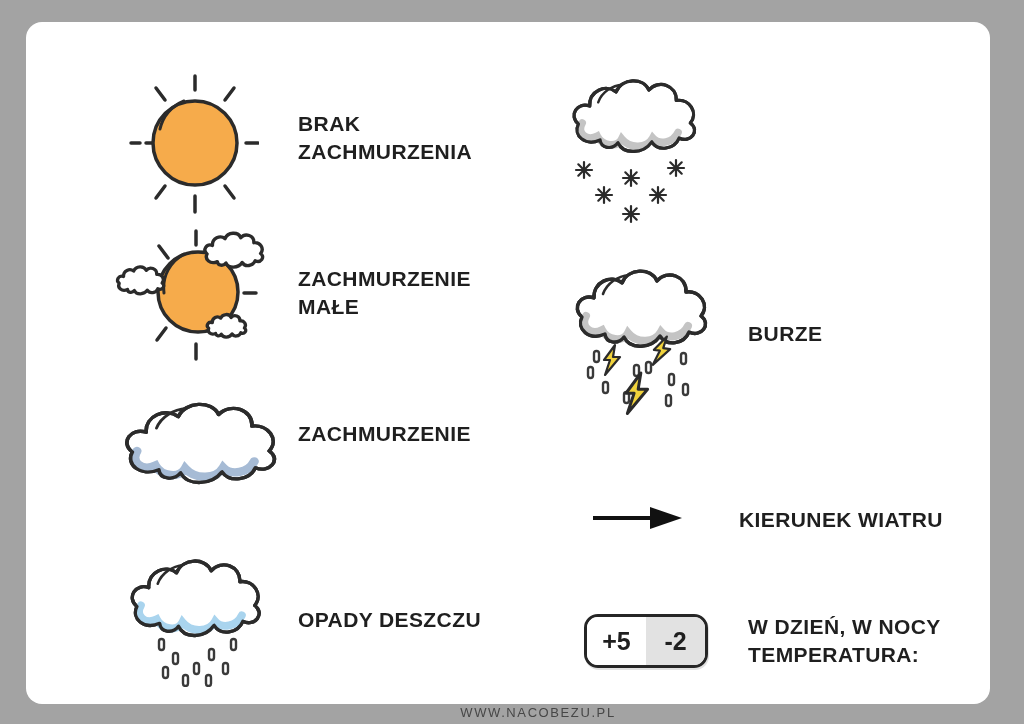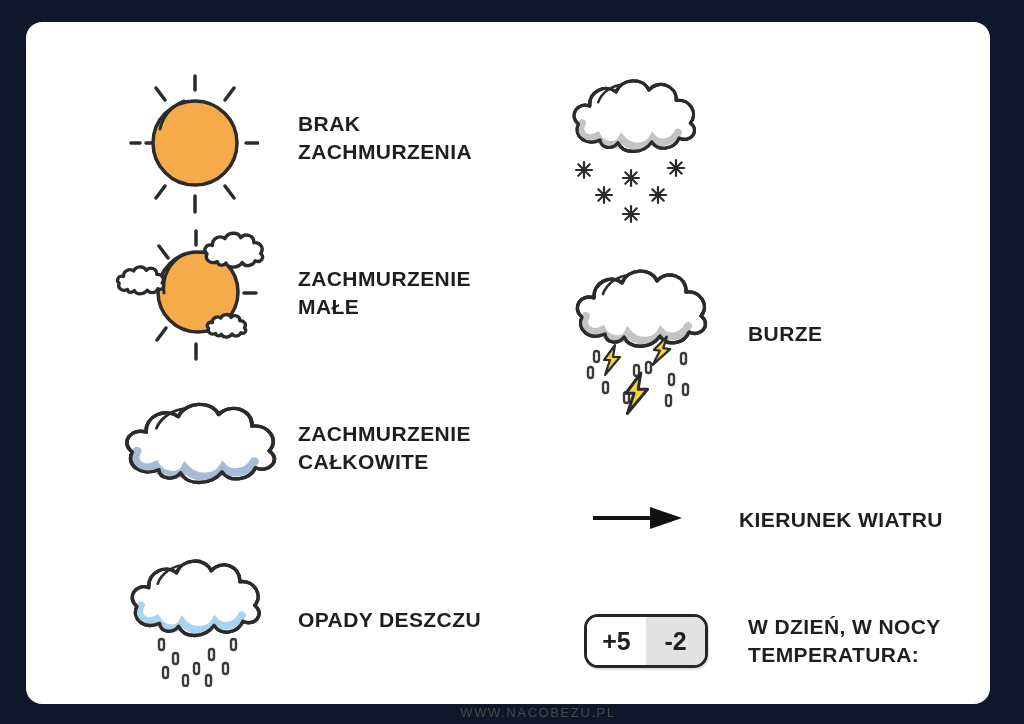--- a/index.html
+++ b/index.html
@@ -1,20 +1,20 @@
 <!DOCTYPE html>
 <html><head>
 <meta charset="utf-8">
 <style>
   * { margin:0; padding:0; box-sizing:border-box; }
   html,body { width:1024px; height:724px; }
   body { font-family:"Liberation Sans", sans-serif; }
   .page {
     position:relative; width:1024px; height:724px;
-    background:#0f172a; overflow:hidden;
+    background:#a3a3a3; overflow:hidden;
   }
   .card {
     position:absolute; left:26px; top:22px; width:964px; height:682px;
     background:#ffffff; border-radius:16px;
   }
   .icon { position:absolute; }
   .lbl {
     position:absolute; color:#1f1f1f;
     font-weight:700; font-size:21px; line-height:28px; letter-spacing:0.4px;
   }
@@ -88,21 +88,20 @@
     <svg class="icon" style="left:90px; top:375px;" width="170" height="102" viewBox="0 0 170 102">
       <g transform="translate(6,2) scale(1.15,1.04)">
         <path d="M32 68C16 75 3 63 9 51C-2 42 8 27 21 32C20 16 38 8 49 17C55 2 78 1 84 15C94 3 114 10 113 26C127 24 137 39 128 50C139 58 128 72 116 66C111 78 94 81 87 70C78 83 57 84 51 71C45 79 33 77 32 68Z" fill="#ffffff" stroke="#2b2b2b" stroke-width="3.2" stroke-linejoin="round"></path>
         <path d="M13 50C7 60 17 70 29 64C34 74 50 77 55 67C64 78 82 77 88 66C95 74 110 71 115 60" fill="none" stroke="#a6bbd5" stroke-width="8" stroke-linecap="round"></path>
         <path d="M32 68C16 75 3 63 9 51C-2 42 8 27 21 32C20 16 38 8 49 17C55 2 78 1 84 15C94 3 114 10 113 26C127 24 137 39 128 50C139 58 128 72 116 66C111 78 94 81 87 70C78 83 57 84 51 71C45 79 33 77 32 68Z" fill="none" stroke="#2b2b2b" stroke-width="3.2" stroke-linejoin="round"></path>
         <path d="M30 28 C34 17 45 10 56 9" fill="none" stroke="#2b2b2b" stroke-width="2.6" stroke-linecap="round"></path>
       </g>
     </svg>
     <div class="lbl" style="left:272px; top:398px;">
       <div>ZACHMURZENIE</div>
-      <div>CAŁKOWITE</div>
     </div>
 
     <svg class="icon" style="left:97px; top:533px;" width="150" height="132" viewBox="0 0 150 132">
       <g transform="translate(5,1) scale(0.99)">
         <path d="M32 68C16 75 3 63 9 51C-2 42 8 27 21 32C20 16 38 8 49 17C55 2 78 1 84 15C94 3 114 10 113 26C127 24 137 39 128 50C139 58 128 72 116 66C111 78 94 81 87 70C78 83 57 84 51 71C45 79 33 77 32 68Z" fill="#ffffff" stroke="#2b2b2b" stroke-width="3.4" stroke-linejoin="round"></path>
         <path d="M13 50C7 60 17 70 29 64C34 74 50 77 55 67C64 78 82 77 88 66C95 74 110 71 115 60" fill="none" stroke="#a9d4ee" stroke-width="8" stroke-linecap="round"></path>
         <path d="M32 68C16 75 3 63 9 51C-2 42 8 27 21 32C20 16 38 8 49 17C55 2 78 1 84 15C94 3 114 10 113 26C127 24 137 39 128 50C139 58 128 72 116 66C111 78 94 81 87 70C78 83 57 84 51 71C45 79 33 77 32 68Z" fill="none" stroke="#2b2b2b" stroke-width="3.4" stroke-linejoin="round"></path>
         <path d="M30 28 C34 17 45 10 56 9" fill="none" stroke="#2b2b2b" stroke-width="2.6" stroke-linecap="round"></path>
       </g>
       <g fill="#ffffff" stroke="#3a3a3a" stroke-width="2.4">

